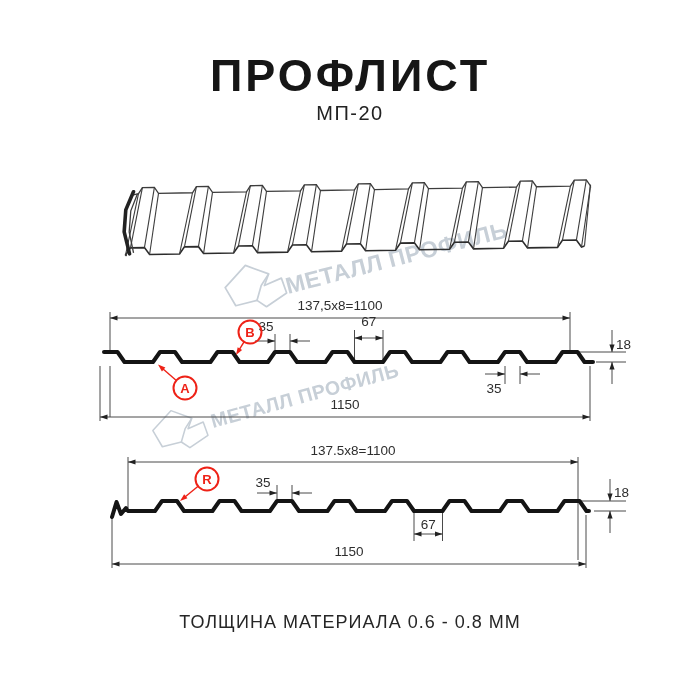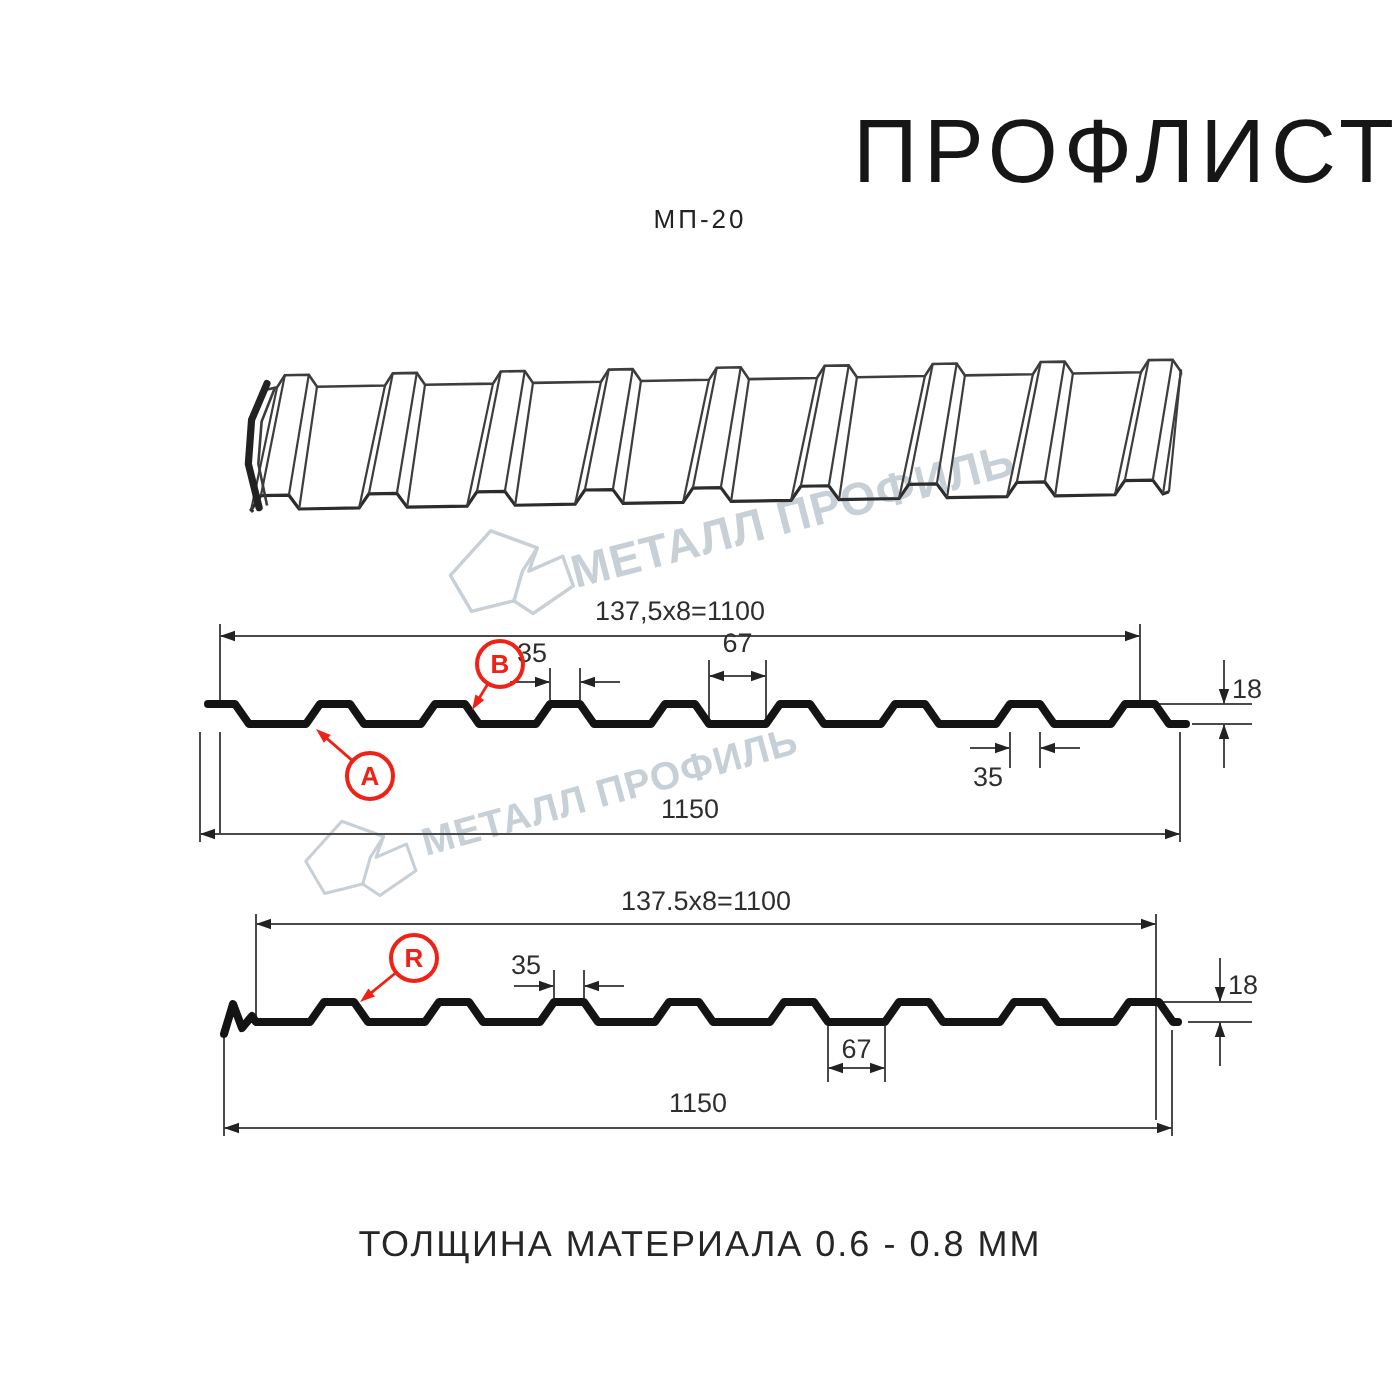--- a/index.html
+++ b/index.html
@@ -1,21 +1,21 @@
 <!DOCTYPE html>
 <html><head>
 <meta charset="utf-8">
 <style>
   html,body{margin:0;padding:0;}
   body{width:700px;height:700px;background:#ffffff;position:relative;overflow:hidden;
        font-family:"Liberation Sans","DejaVu Sans",sans-serif;}
-  .title{position:absolute;top:50px;left:0;width:700px;text-align:right;
-         font-size:45px;font-weight:400;letter-spacing:3px;color:#161616;}
+  .title{position:absolute;top:50px;left:0;width:700px;text-align:center;
+         font-size:45px;font-weight:700;letter-spacing:3px;color:#161616;}
   .subtitle{position:absolute;top:102px;left:0;width:700px;text-align:center;
-         font-size:13px;font-weight:500;letter-spacing:1.5px;color:#222;}
+         font-size:20px;font-weight:500;letter-spacing:1.5px;color:#222;}
   .footer{position:absolute;top:612px;left:0;width:700px;text-align:center;
          font-size:18px;font-weight:500;letter-spacing:1px;color:#262626;}
   svg{position:absolute;left:0;top:0;}
   text.dim{font-family:"Liberation Sans","DejaVu Sans",sans-serif;font-size:13.5px;fill:#2e2e2e;}
   text.callout{font-family:"Liberation Sans","DejaVu Sans",sans-serif;font-size:13px;font-weight:700;}
   text.wm{font-family:"Liberation Sans","DejaVu Sans",sans-serif;font-weight:700;}
 </style>
 </head>
 <body>
 

